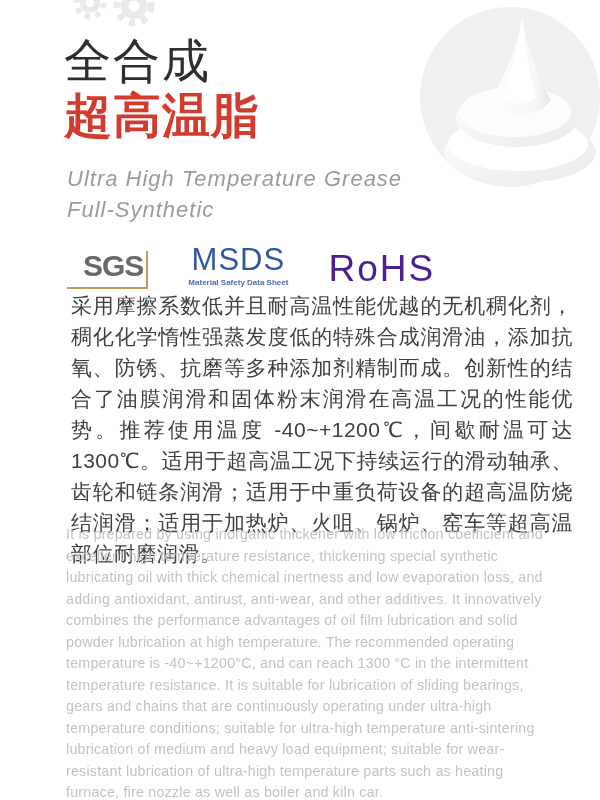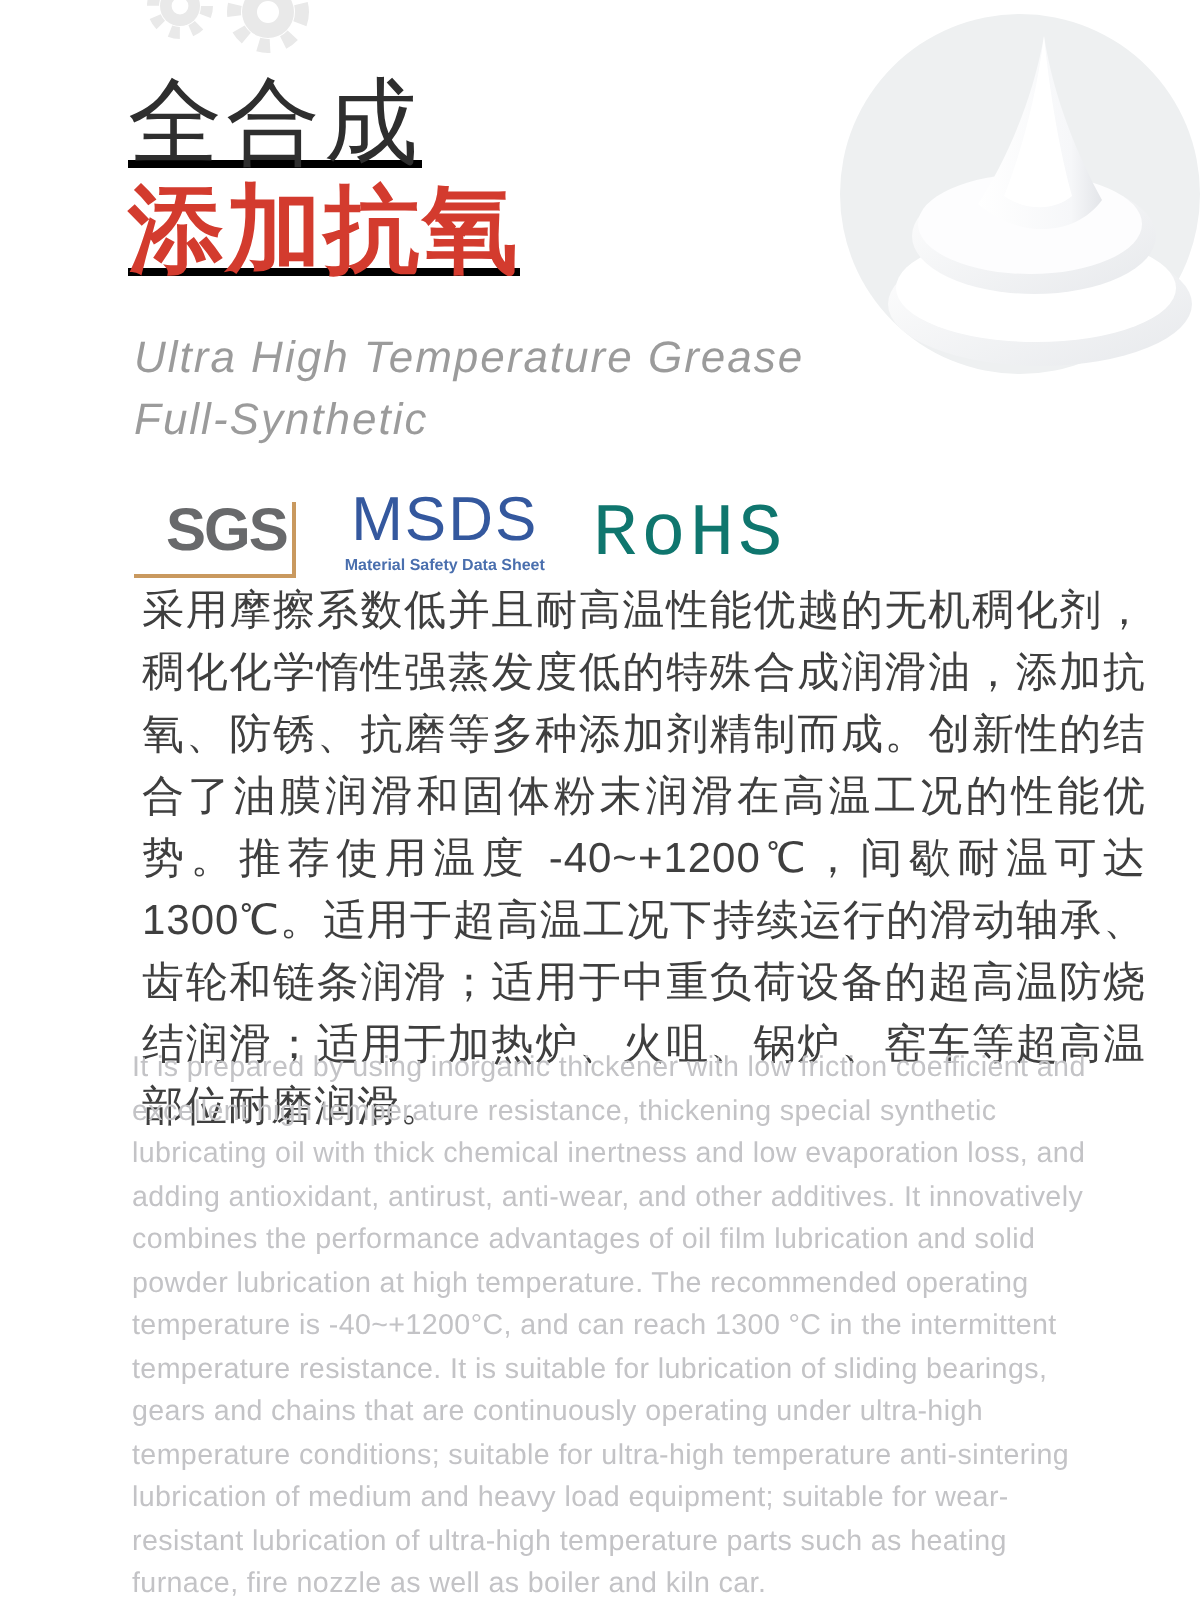--- a/index.html
+++ b/index.html
@@ -5,35 +5,35 @@
   html,body{margin:0;padding:0;}
   .page{
     position:relative;width:600px;height:800px;background:#ffffff;
     overflow:hidden;font-family:"Liberation Sans", sans-serif;
   }
   
   .gears{position:absolute;left:58px;top:0;}
   
   .photo{position:absolute;left:418px;top:6px;}
   
-  .titles{position:absolute;left:64px;top:34px;text-decoration:underline;}
+  .titles{position:absolute;left:64px;top:34px;}
   .title-cn{margin:0;font-size:47px;line-height:54px;font-weight:500;color:#2e2e2e;letter-spacing:2px;}
   .title-red{margin:0;font-size:48px;line-height:56px;font-weight:900;color:#d33b2e;letter-spacing:1px;}
   .subtitle{position:absolute;left:67px;top:163px;font-style:italic;color:#9b9b9b;
     font-size:22px;line-height:31px;letter-spacing:1px;}
   
-  .certs{position:absolute;left:67px;top:243px;display:flex;align-items:flex-end;gap:24px;height:46px;}
+  .certs{position:absolute;left:67px;top:243px;display:flex;align-items:flex-end;gap:40px;height:46px;}
   .sgs{border-bottom:2px solid #c9995f;border-right:2px solid #c9995f;
     padding:0 3px 1px 16px;line-height:30px;}
   .sgs span{font-size:30px;font-weight:bold;color:#68696b;letter-spacing:-1px;}
   .msds{text-align:center;padding-bottom:2px;}
   .msds-main{font-size:31px;line-height:28px;font-weight:normal;color:#34589e;letter-spacing:1px;}
   .msds-cap{font-size:8px;font-weight:bold;color:#4a6fae;white-space:nowrap;margin-top:4px;text-align:right;}
-  .rohs{font-family:Liberation Mono, monospace;font-size:37px;line-height:37px;
-    color:#0f766e;letter-spacing:2px;padding-bottom:2px;}
+  .rohs{font-family:Liberation Sans, sans-serif;font-size:37px;line-height:37px;
+    color:#4c1d95;letter-spacing:2px;padding-bottom:2px;}
   
   .desc-cn{position:absolute;left:65px;top:284px;width:502px;margin:6px;
     font-size:21px;line-height:31px;color:#3f3f3f;font-weight:400;
     text-align:justify;letter-spacing:0.5px;}
   .desc-en{position:absolute;left:66px;top:524px;width:492px;margin:0;
     font-size:14.3px;line-height:21.5px;color:#c3c3c6;letter-spacing:0.2px;}
 </style>
 </head>
 <body>
 
@@ -68,21 +68,21 @@
     <ellipse cx="102" cy="146" rx="76" ry="31" fill="url(#blobShade)"></ellipse>
     <ellipse cx="100" cy="138" rx="70" ry="27" fill="#ffffff"></ellipse>
     <ellipse cx="99" cy="112" rx="61" ry="29" fill="url(#blobShade)"></ellipse>
     <ellipse cx="97" cy="106" rx="56" ry="25" fill="#fdfdfe"></ellipse>
     <path d="M104 12 C 98 46 84 76 71 96 C 92 114 120 112 133 94 C 121 72 109 44 104 12 Z" fill="url(#coneShade)"></path>
     <path d="M104 12 C 100 44 92 72 84 92 C 96 100 110 99 118 92 C 112 70 107 42 104 12 Z" fill="#ffffff"></path>
   </svg>
 
   <div class="titles">
     <h1 class="title-cn">全合成</h1>
-    <h1 class="title-red">添加抗氧</h1>
+    <h1 class="title-red">超高温脂</h1>
   </div>
 
   <div class="subtitle">
     <div>Ultra High Temperature Grease</div>
     <div>Full-Synthetic</div>
   </div>
 
   <div class="certs">
     <div class="sgs">
       <span>SGS</span>

